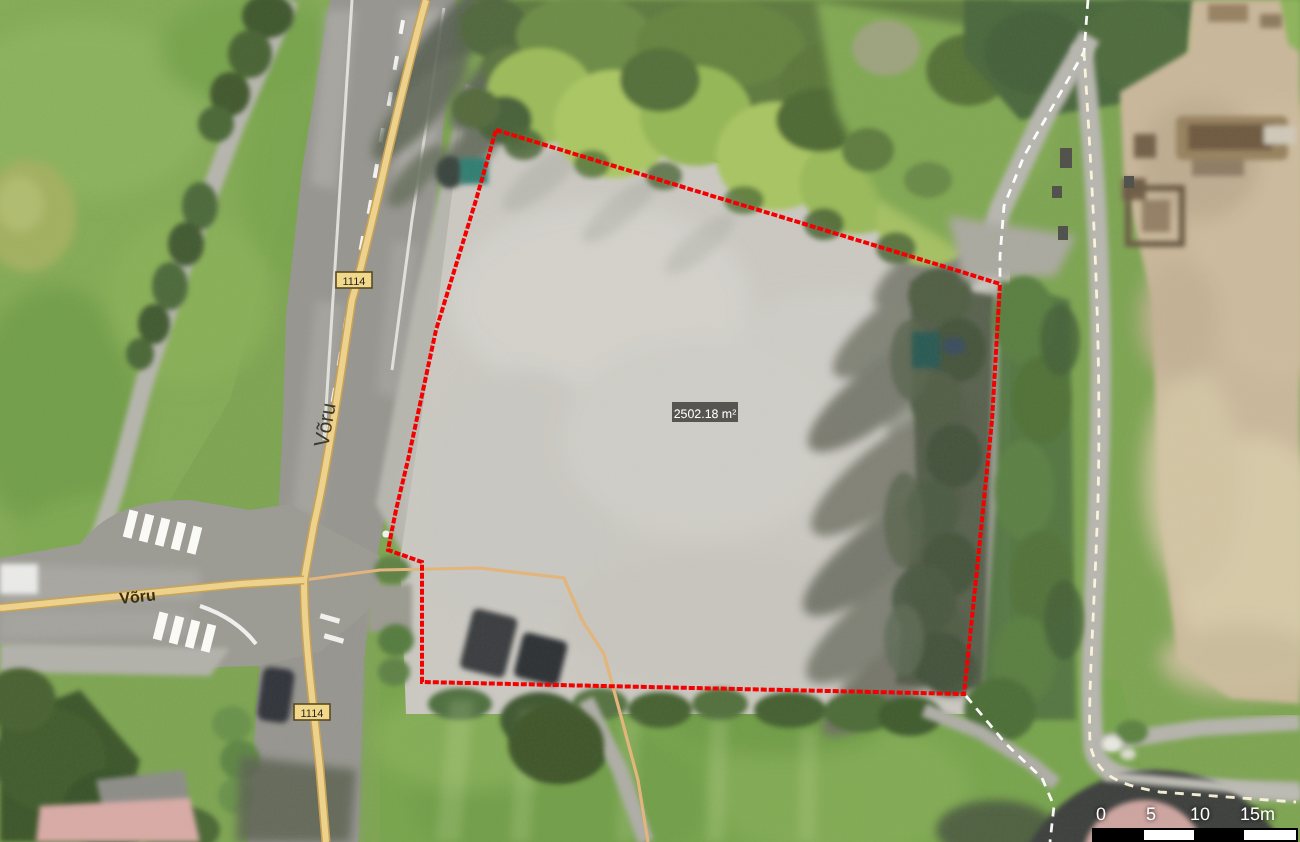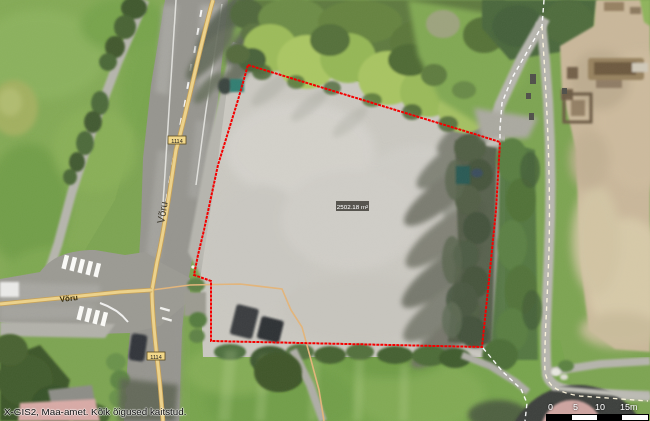--- a/index.html
+++ b/index.html
@@ -383,21 +383,20 @@
 <text x="60" y="302" font-size="8" fill="#3a2f10" font-family="Liberation Sans, sans-serif" transform="rotate(-6 60 302)" font-weight="bold">Võru</text>
 
 <text x="164" y="224" font-size="10.5" fill="#3f3a2e" font-family="Liberation Sans, sans-serif" transform="rotate(-80 164 224)">Võru</text>
 
 <g>
   <rect x="336" y="201" width="33" height="10" fill="#57554f"></rect>
   <text x="352.5" y="208.8" font-size="6.2" text-anchor="middle" fill="#fff" font-family="Liberation Sans, sans-serif">2502.18 m²</text>
 </g>
 </svg>
 
-<div style="position:absolute;left:4px;top:406px;font-size:9.8px;color:#0e0e0e;text-shadow:1px 0 1px rgba(255,255,255,0.65),-1px 0 1px rgba(255,255,255,0.65),0 1px 1px rgba(255,255,255,0.65),0 -1px 1px rgba(255,255,255,0.65);font-family:'Liberation Sans',sans-serif;white-space:nowrap;">X-GIS2, Maa-amet. Kõik õigused kaitstud.</div>
 
 <div style="position:absolute;left:546px;top:402px;width:103px;height:18px;overflow:visible;">
   <div style="position:absolute;left:2px;top:0;font-size:9px;color:#fff;text-shadow:0 0 2px #000;font-family:'Liberation Sans',sans-serif;">0</div>
   <div style="position:absolute;left:27px;top:0;font-size:9px;color:#fff;text-shadow:0 0 2px #000;font-family:'Liberation Sans',sans-serif;">5</div>
   <div style="position:absolute;left:49px;top:0;font-size:9px;color:#fff;text-shadow:0 0 2px #000;font-family:Liberation Sans, sans-serif;">10</div>
   <div style="position:absolute;left:74px;top:0;font-size:9px;color:#fff;text-shadow:0 0 2px #000;font-family:'Liberation Sans',sans-serif;">15m</div>
   <div style="position:absolute;left:0;top:12px;width:101px;height:5px;border:1px solid #000;background:#fff;">
     <div style="position:absolute;left:0;top:0;width:25px;height:5px;background:#000;"></div>
     <div style="position:absolute;left:50px;top:0;width:25px;height:5px;background:#000;"></div>
   </div>

